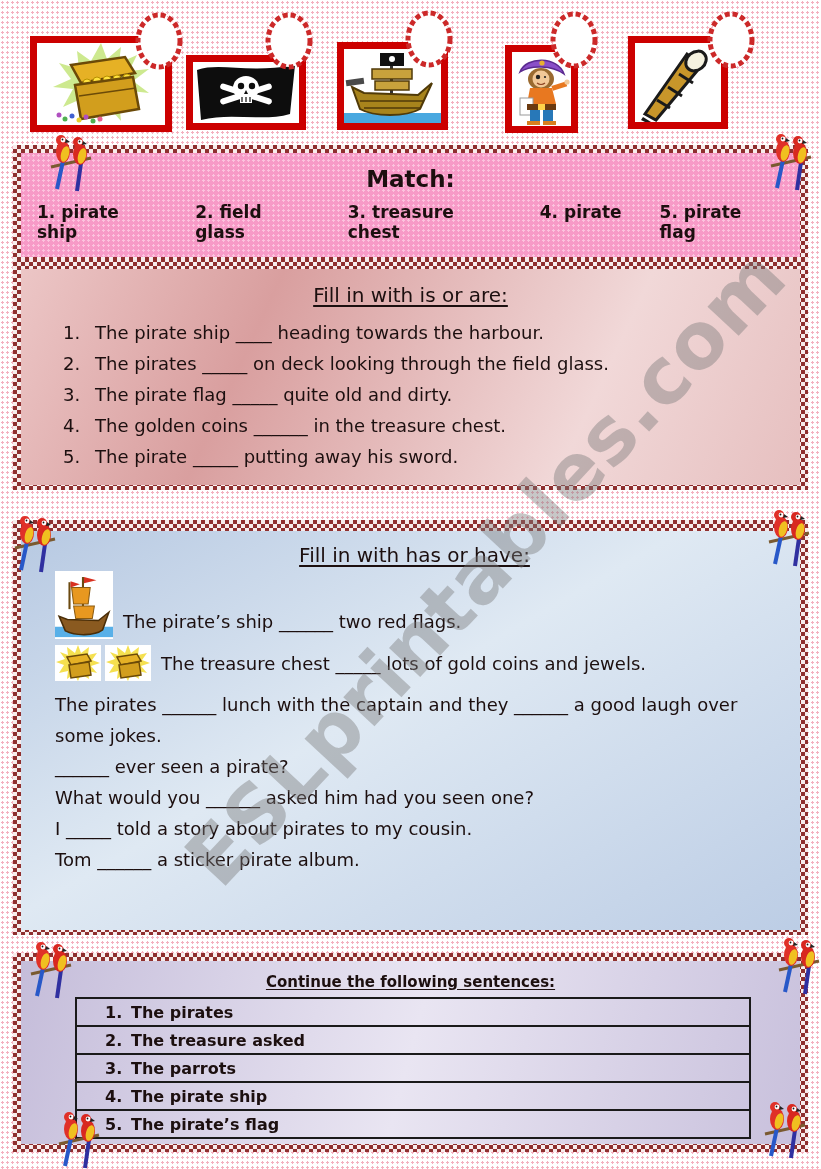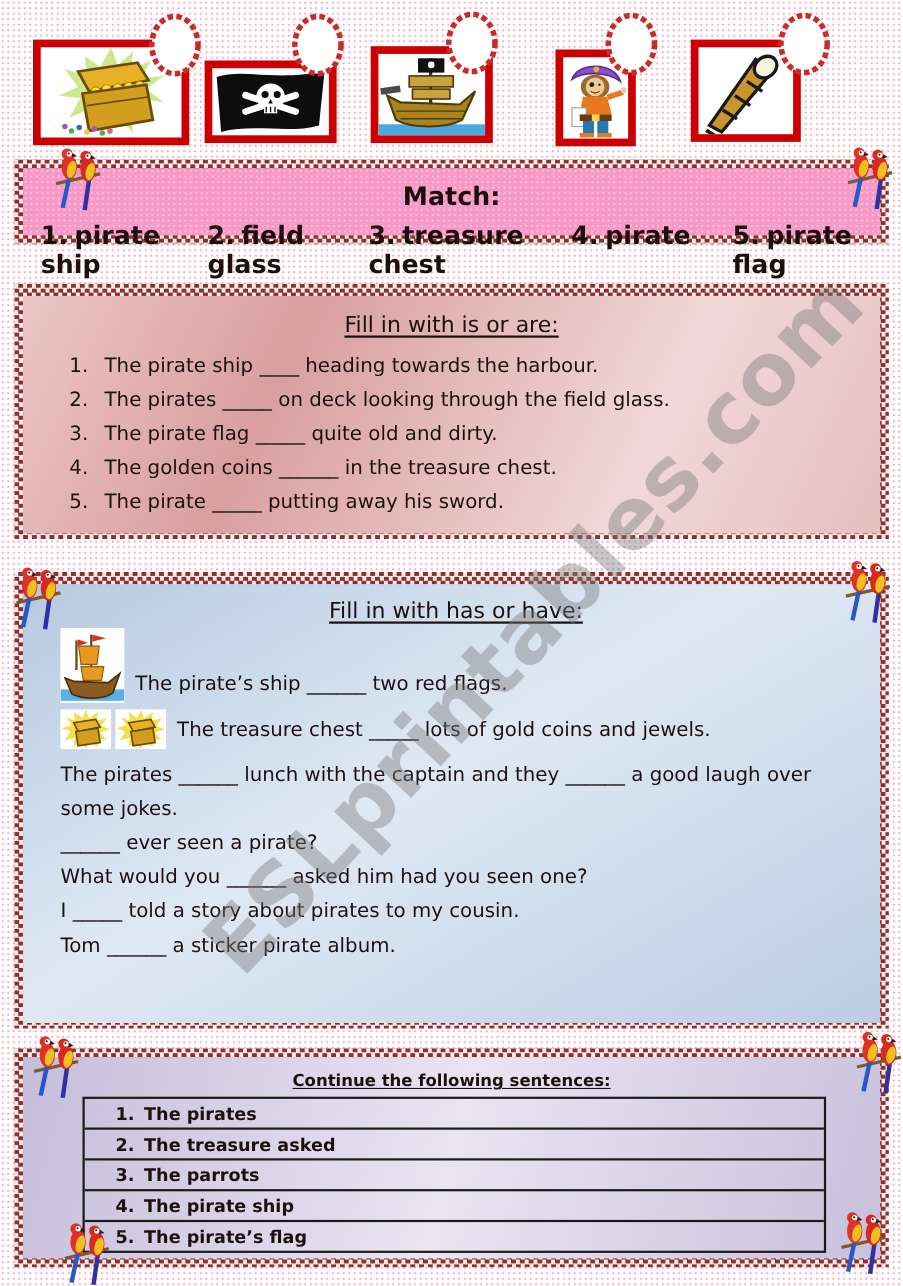--- a/index.html
+++ b/index.html
@@ -21,21 +21,21 @@
   .frame{position:absolute;background:#fff;border:7px solid #cc0000;box-sizing:border-box;z-index:2;}
   .frame svg{display:block;width:100%;height:100%;}
   .oval{position:absolute;z-index:3;}
   
   .sec-match .inner{
     background-color:#f79ac7;
     background-image:radial-gradient(circle,#fcc3de 1px,transparent 1.2px);
     background-size:5px 5px;
   }
   .match-title{text-align:center;font-size:23px;font-weight:bold;padding-top:13px;}
-  .match-row{display:flex;justify-content:space-between;padding:10px 18px 0 16px;font-size:23px;font-weight:bold;gap:32px;}
+  .match-row{display:flex;justify-content:space-between;padding:10px 18px 0 16px;font-size:17px;font-weight:bold;gap:32px;}
   .match-item span{margin-right:6px;}
   
   .sec-isare .inner{
     background:linear-gradient(115deg,#ecc6c6 0%,#d99f9f 30%,#f1d8d8 72%,#e6bfbf 100%);
   }
   .sec-title{Text-align:center;font-size:20px;text-align:center;margin:3px;padding-top:14px;}
   .sec-title u{text-underline-offset:3px;}
   .isare-list{margin-top:10px;}
   .s-row{display:flex;font-size:18px;line-height:31px;padding-left:42px;}
   .s-row .num{width:32px;flex:0 0 32px;}
@@ -207,21 +207,21 @@
     <svg width="50" height="60">
         <ellipse cx="25" cy="30" rx="21" ry="26" fill="#fff" stroke="#cc2929" stroke-width="5" stroke-dasharray="5 3"></ellipse>
       </svg>
   </div>
   <div class="oval" style="left:706px;top:10px;">
     <svg width="50" height="60">
         <ellipse cx="25" cy="30" rx="21" ry="26" fill="#fff" stroke="#cc2929" stroke-width="5" stroke-dasharray="5 3"></ellipse>
       </svg>
   </div>
 
-  <div class="checker sec-match" style="left:13px;top:145px;width:795px;height:77px;">
+  <div class="checker sec-match" style="left:13px;top:145px;width:795px;height:120px;">
     <div class="inner">
       <div class="match-title">Match:</div>
       <div class="match-row">
         <div class="match-item"><span>1.</span><span>pirate ship</span></div>
         <div class="match-item"><span>2.</span><span>field glass</span></div>
         <div class="match-item"><span>3.</span><span>treasure chest</span></div>
         <div class="match-item"><span>4.</span><span>pirate</span></div>
         <div class="match-item"><span>5.</span><span>pirate flag</span></div>
       </div>
     </div>

